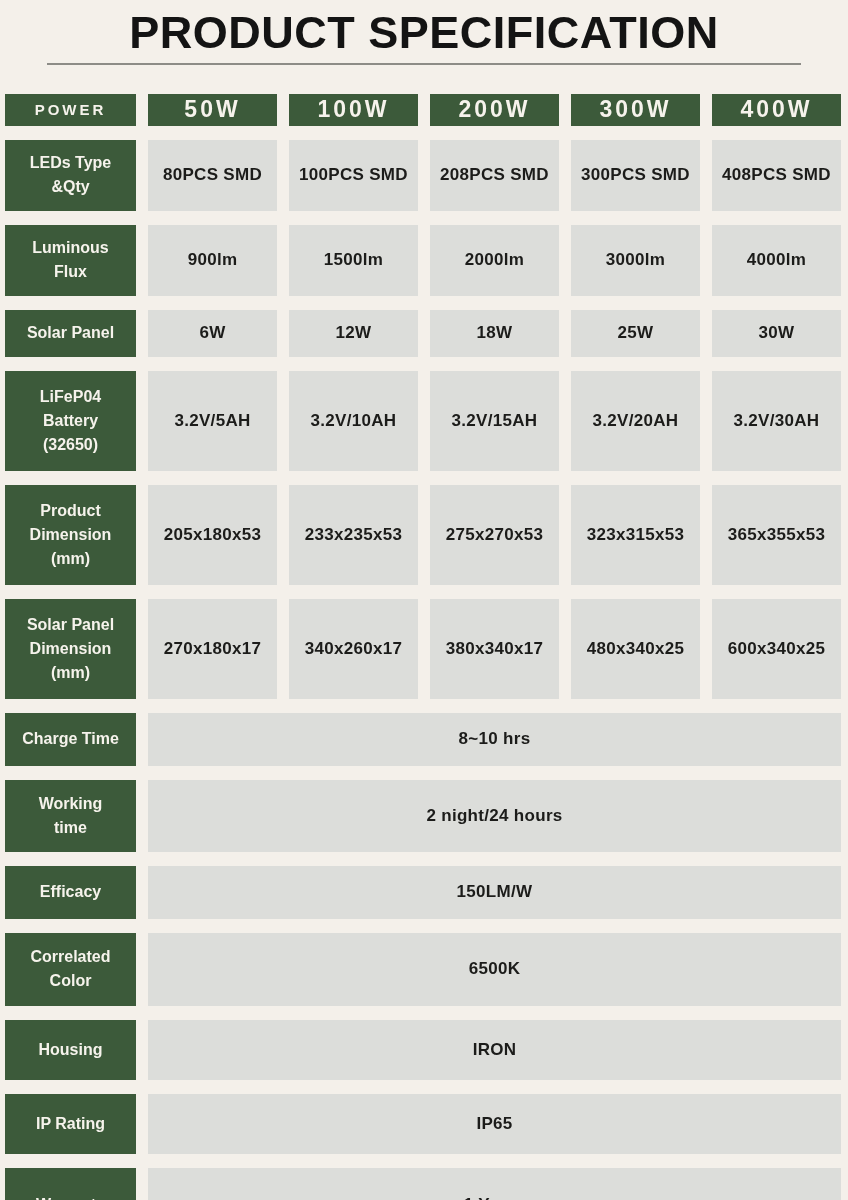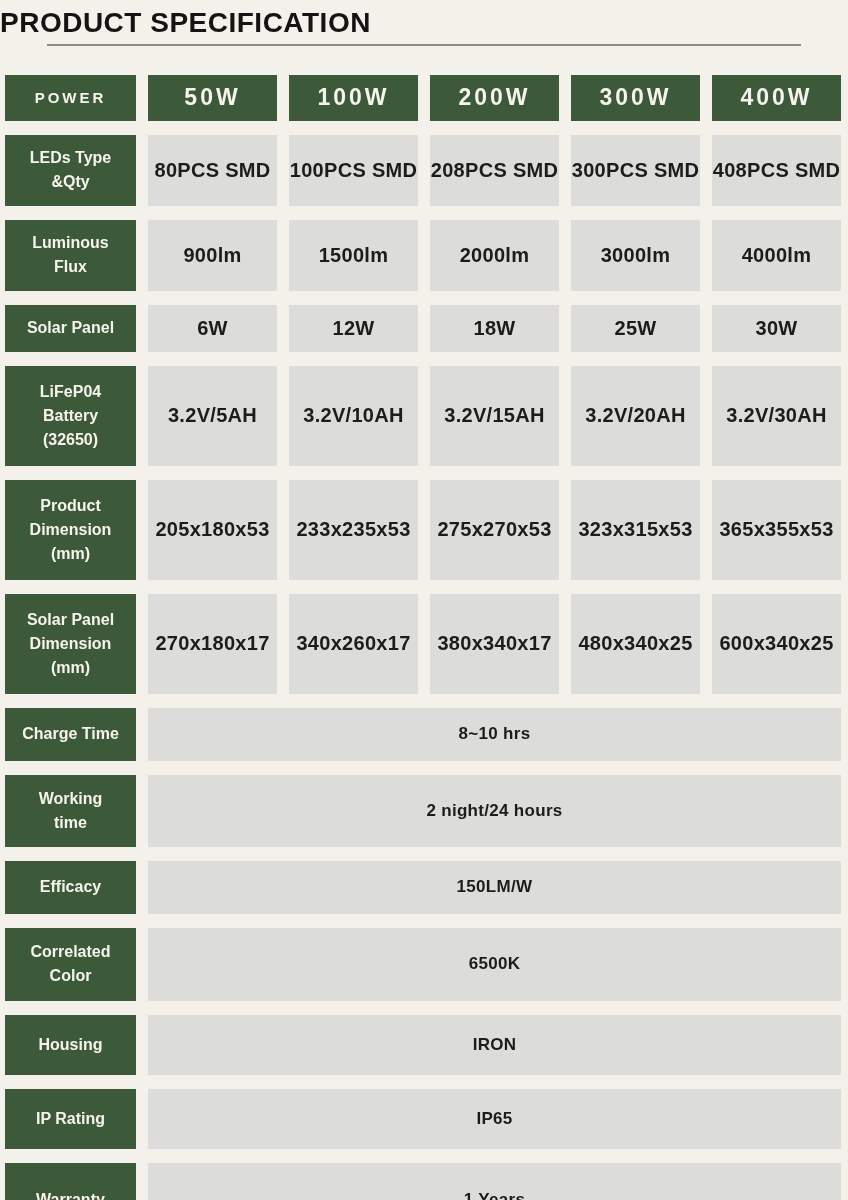--- a/index.html
+++ b/index.html
@@ -14,40 +14,41 @@
   html, body { margin: 0; padding: 0; }
   body {
     width: 848px; height: 1200px;
     background: var(--bg);
     overflow: hidden;
     font-family: "Liberation Sans", sans-serif;
     color: var(--ink);
   }
   .title {
     margin: 8px 0 0 0;
-    font-size: 28px;
+    text-align: center;
+    font-size: 45px;
     font-weight: bold;
     letter-spacing: 0.5px;
     color: #141414;
     line-height: 1.1;
   }
   .title-rule {
     width: 754px; height: 2px;
     background: var(--rule);
     margin: 5px auto 0 auto;
   }
   .spec-table { margin-top: 29px; }
   .row {
     display: grid;
     grid-template-columns: 131px repeat(5, 1fr);
     column-gap: 12px;
     margin: 0 7px 14px 5px;
   }
   .row.merged { grid-template-columns: 131px 1fr; }
-  .h46 { height: 46px; }
+  .h46 { height: 32px; }
   .h47 { height: 47px; }
   .h50 { height: 60px; }
   .h53 { height: 53px; }
   .h71 { height: 71px; }
   .h72 { height: 72px; }
   .h73 { height: 73px; }
   .h75 { height: 75px; }
   .h93 { height: 100px; }
   .cell {
     display: flex;
@@ -62,21 +63,21 @@
     font-weight: bold;
   }
   .grey {
     background: var(--grey);
     color: var(--ink);
     font-weight: bold;
   }
   .header-label { font-size: 15px; letter-spacing: 3px; }
   .col-header  { font-size: 23px; letter-spacing: 3px; }
   .row-label   { font-size: 16px; line-height: 1.5; white-space: pre-line; padding: 2px 6px; }
-  .value       { font-size: 20px; letter-spacing: 0.3px; }
+  .value       { font-size: 17px; letter-spacing: 0.3px; }
   .merged-value{ font-size: 17px; letter-spacing: 0.3px; }
 </style>
 </head>
 <body>
 
 <h1 class="title">PRODUCT SPECIFICATION</h1>
 <div class="title-rule"></div>
 
 <div class="spec-table">
 

